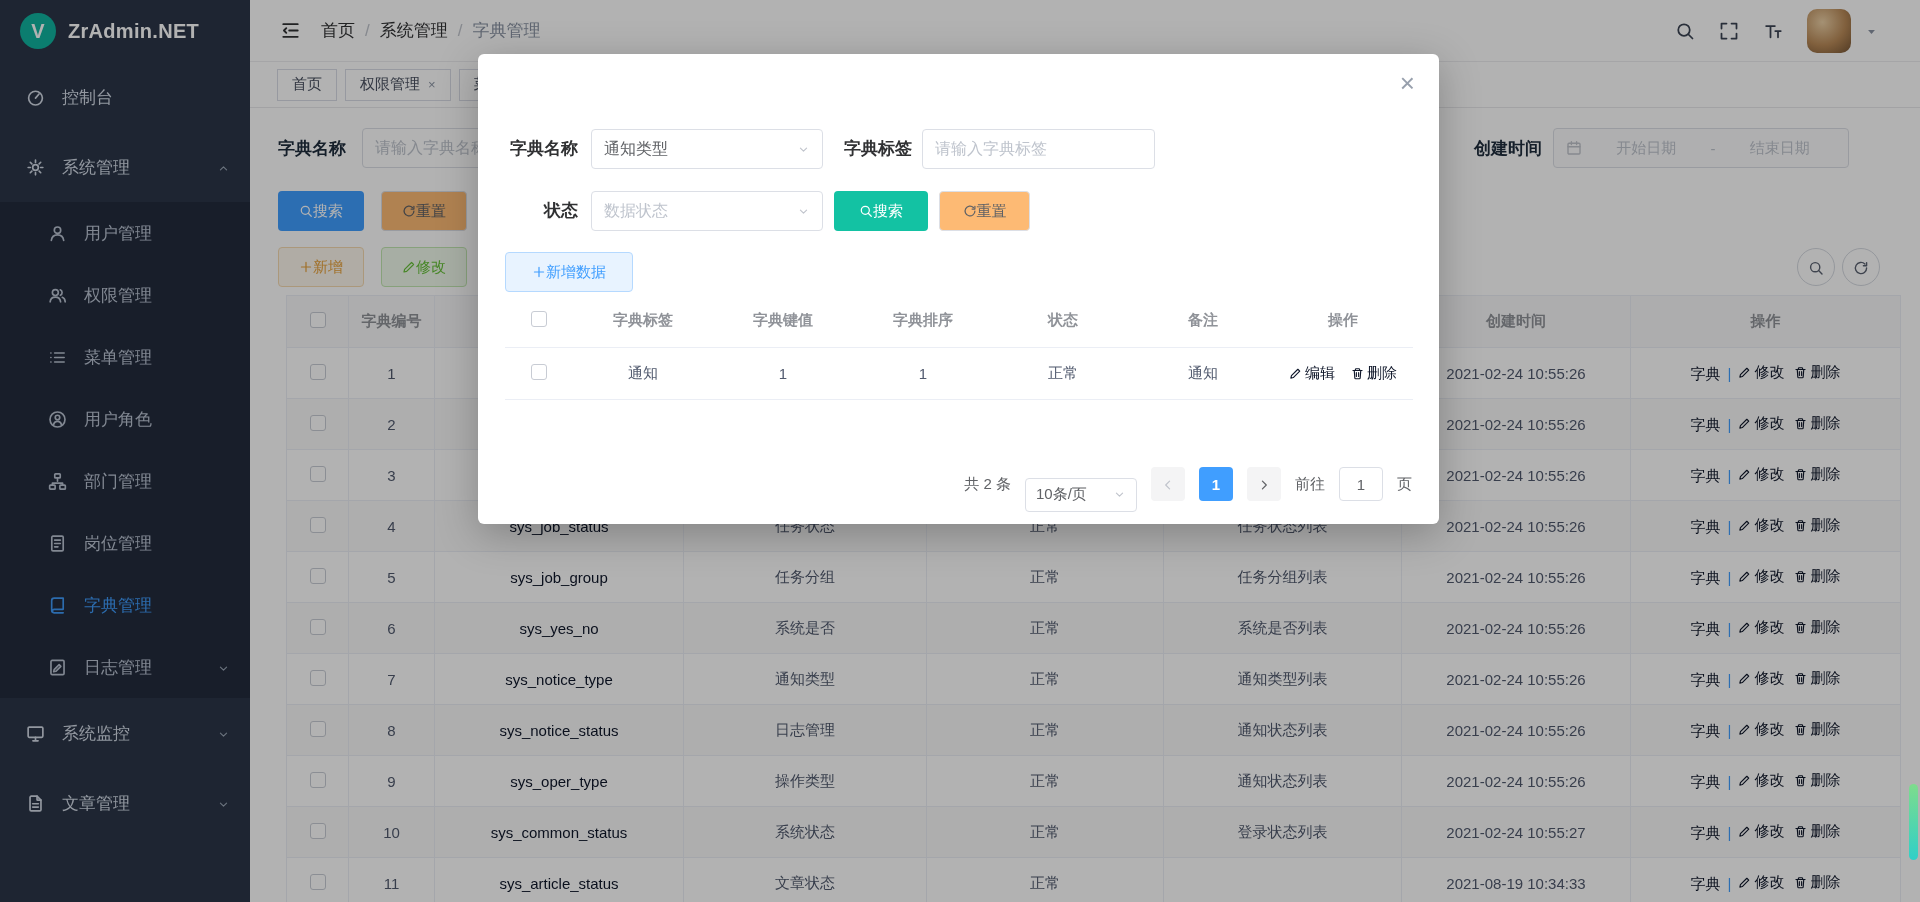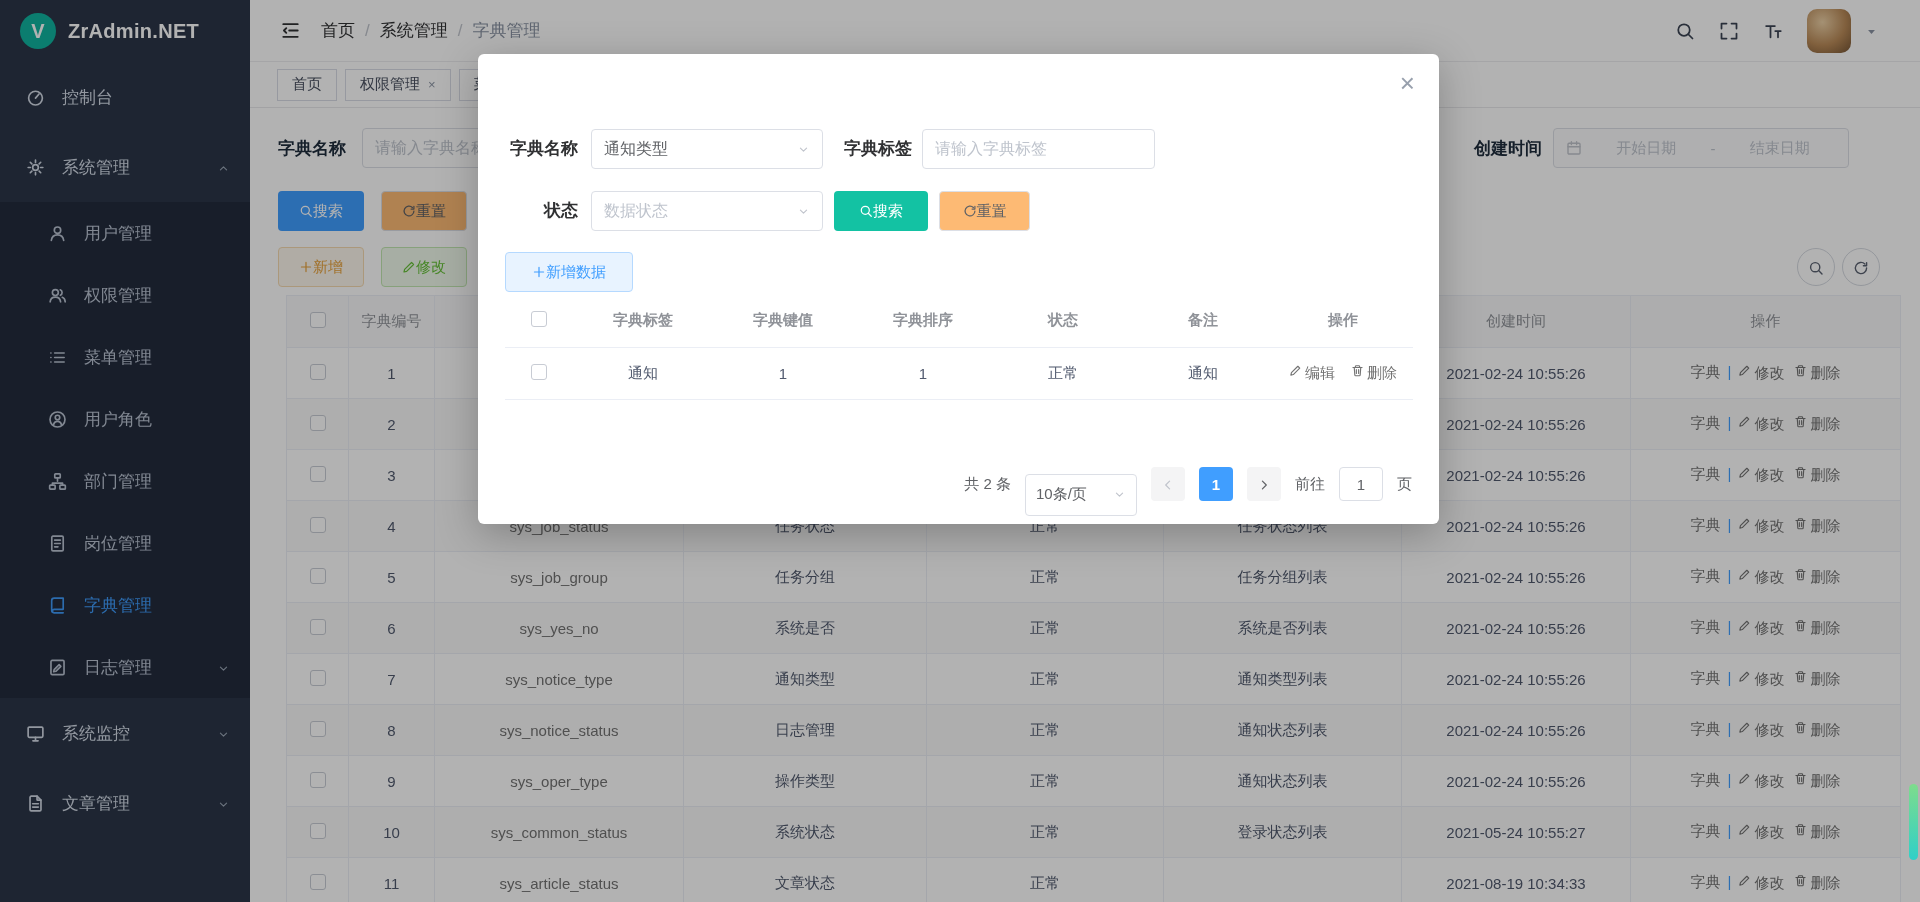--- a/index.html
+++ b/index.html
@@ -72,25 +72,25 @@
   .t-edit   { left:131px; top:247px; width:86px; }
   .circ { width:38px; height:38px; border-radius:50%; border:1px solid #d5d9e0; background:#fff; color:#5a6170;
           display:flex; align-items:center; justify-content:center; font-size:16px; cursor:pointer; }
   .t-circ1 { left:1547px; top:248px; }
   .t-circ2 { left:1592px; top:248px; }
 
   
   .table-wrap { left:36px; top:295px; width:1614px; }
   table.grid { border-collapse:collapse; table-layout:fixed; width:1614px; background:#fff; }
   .grid th, .grid td { border:1px solid #ebeef5; text-align:center; overflow:hidden; white-space:nowrap; }
-  .grid th { height:52px; background:#f8f8f9; color:#909399; font-weight:normal; font-size:15px; }
+  .grid th { height:52px; background:#f8f8f9; color:#909399; font-weight:bold; font-size:15px; }
   .grid td { height:51px; color:#515a6e; font-size:15px; }
   .grid tbody tr:nth-child(even) { background:#fafafa; }
   .cb { width:16px; height:16px; border:1px solid #c8ccd4; border-radius:3px; background:#fff; display:inline-block; cursor:pointer; }
-  .lnk { color:#737373; cursor:pointer; display:inline-flex; gap:3px; }
+  .lnk { color:#0f172a; cursor:pointer; display:inline-flex; align-items:center; gap:3px; }
   .lnk svg { font-size:13px; }
   .opsep { color:#409eff; margin:0 7px; }
   .ops .lnk + .lnk { margin-left:10px; }
 
   
   .backdrop { position:absolute; inset:0; background:rgba(0,0,0,.3); z-index:40; }
   .modal { position:absolute; left:478px; top:54px; width:961px; height:470px; background:#fff; border-radius:6px;
            box-shadow:0 10px 40px rgba(0,0,0,.25); z-index:50; }
   .modal .abs { position:absolute; }
   .m-close { top:16px; right:24px; font-size:26px; color:#98a0ad; cursor:pointer; line-height:1; }
@@ -110,21 +110,21 @@
   .m-addbtn { left:27px; top:198px; width:128px; }
   .m-table { left:27px; top:241px; width:908px; }
   table.mgrid { border-collapse:collapse; table-layout:fixed; width:908px; }
   .mgrid th, .mgrid td { border-bottom:1px solid #ebeef5; text-align:center; white-space:nowrap; }
   .mgrid th { height:52px; color:#909399; font-weight:bold; font-size:15px; }
   .mgrid td { height:52px; color:#515a6e; font-size:15px; }
   .mops .lnk + .lnk { margin-left:16px; }
 
   .pager { left:27px; right:27px; top:413px; height:34px; display:flex; align-items:center; justify-content:flex-end; gap:14px; }
   .pg-total { color:#606266; }
-  .pg-size { width:112px; height:42px; font-size:15px; padding:12px 10px;margin-top:21px; }
+  .pg-size { width:112px; height:34px; font-size:15px; padding:12px 10px;margin-top:21px; }
   .pg-btn { width:34px; height:34px; border-radius:4px; background:#f4f4f5; display:flex; align-items:center;
             justify-content:center; cursor:pointer; font-size:14px; }
   .pg-btn.prev { color:#c0c4cc; }
   .pg-btn.next { color:#606266; }
   .pg-page { width:34px; height:34px; border-radius:4px; background:#409eff; color:#fff; font-weight:bold;
              display:flex; align-items:center; justify-content:center; cursor:pointer; }
   .pg-goto { color:#606266; }
   .pg-input { width:44px; height:34px; border:1px solid #dcdfe6; border-radius:4px; text-align:center; font-size:15px; color:#606266; }
 
   .scrollthumb { position:absolute; right:2px; top:784px; width:9px; height:76px; border-radius:5px;
@@ -547,21 +547,21 @@
                     <path d="M6.6 7v4.6M9.4 7v4.6"></path>
                   </svg>删除</span></td>
             </tr>
             <tr>
               <td><span class="cb"></span></td>
               <td>10</td>
               <td><span class="lnk">sys_common_status</span></td>
               <td>系统状态</td>
               <td>正常</td>
               <td>登录状态列表</td>
-              <td>2021-05-24 10:55:27</td>
+              <td>2021-02-24 10:55:27</td>
               <td class="ops"><span class="lnk">字典</span><span class="opsep">|</span><span class="lnk"><svg viewBox="0 0 16 16" width="1em" height="1em" fill="none" stroke="currentColor" stroke-width="1.4" stroke-linecap="round" stroke-linejoin="round">
                     <path d="M10.9 2.8l2.3 2.3-7.9 7.9-3 .7.7-3z"></path>
                   </svg>修改</span><span class="lnk"><svg viewBox="0 0 16 16" width="1em" height="1em" fill="none" stroke="currentColor" stroke-width="1.4" stroke-linecap="round" stroke-linejoin="round">
                     <path d="M2.4 4.3h11.2M5.4 4.3V3.2a1 1 0 0 1 1-1h3.2a1 1 0 0 1 1 1v1.1M4 4.3l.7 9.2a1 1 0 0 0 1 .9h4.6a1 1 0 0 0 1-.9l.7-9.2"></path>
                     <path d="M6.6 7v4.6M9.4 7v4.6"></path>
                   </svg>删除</span></td>
             </tr>
             <tr>
               <td><span class="cb"></span></td>
               <td>11</td>

